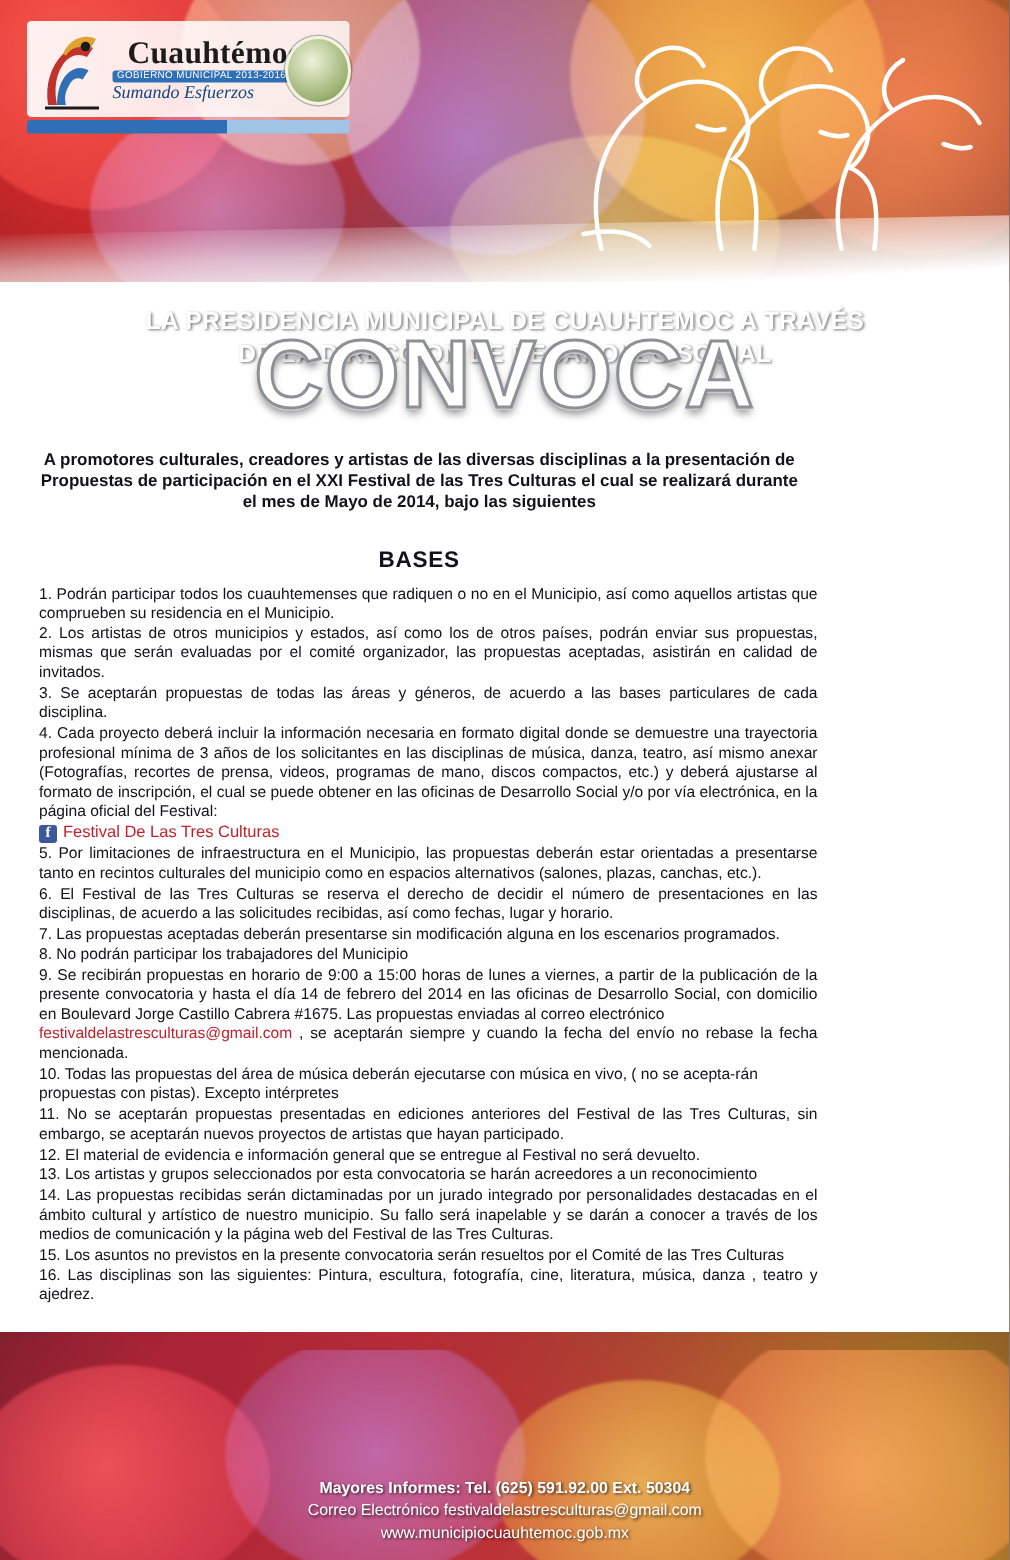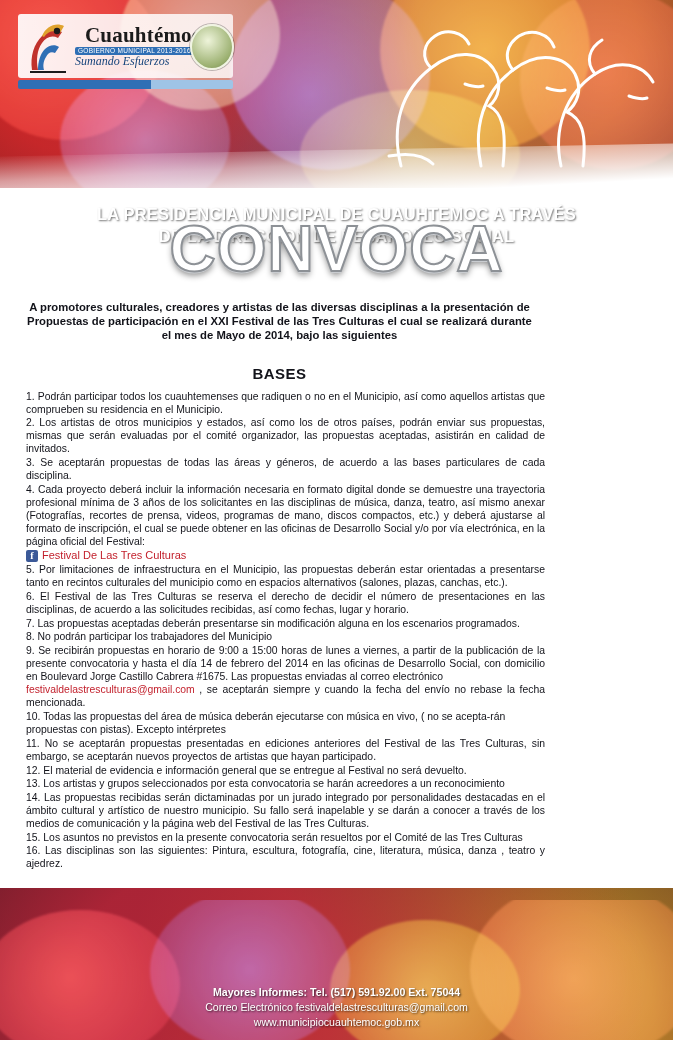--- a/index.html
+++ b/index.html
@@ -257,18 +257,18 @@
       <p>11. No se  aceptarán propuestas presentadas  en ediciones  anteriores  del Festival  de  las Tres Culturas, sin embargo, se aceptarán nuevos proyectos de artistas que hayan participado.</p>
       <p>12. El material de evidencia e información general que se entregue al Festival no será devuelto.</p>
       <p>13. Los artistas y grupos seleccionados por esta convocatoria se harán acreedores a un reconocimiento</p>
       <p>14. Las propuestas recibidas serán  dictaminadas por un jurado integrado por personalidades destacadas en el ámbito cultural  y artístico  de nuestro municipio. Su fallo será inapelable  y se darán a  conocer  a través de los medios de comunicación y la página web del Festival  de las Tres Culturas.</p>
       <p>15. Los asuntos no  previstos  en la  presente convocatoria serán  resueltos por  el Comité de las Tres Culturas</p>
       <p>16. Las  disciplinas  son  las  siguientes:  Pintura, escultura, fotografía,  cine,  literatura,  música,  danza , teatro y ajedrez.</p>
     </div>
   </div>
 
   <div class="footer">
-    <div class="l1">Mayores Informes: Tel. (517) 591.92.00  Ext. 75044</div>
+    <div class="l1">Mayores Informes: Tel. (625) 591.92.00  Ext. 50304</div>
     <div>Correo Electrónico festivaldelastresculturas@gmail.com</div>
     <div>www.municipiocuauhtemoc.gob.mx</div>
   </div>
 
 </div>
 
 </body></html>

